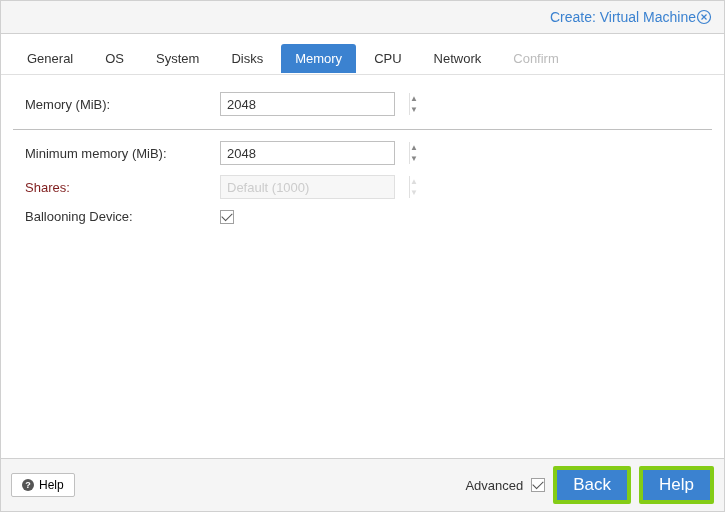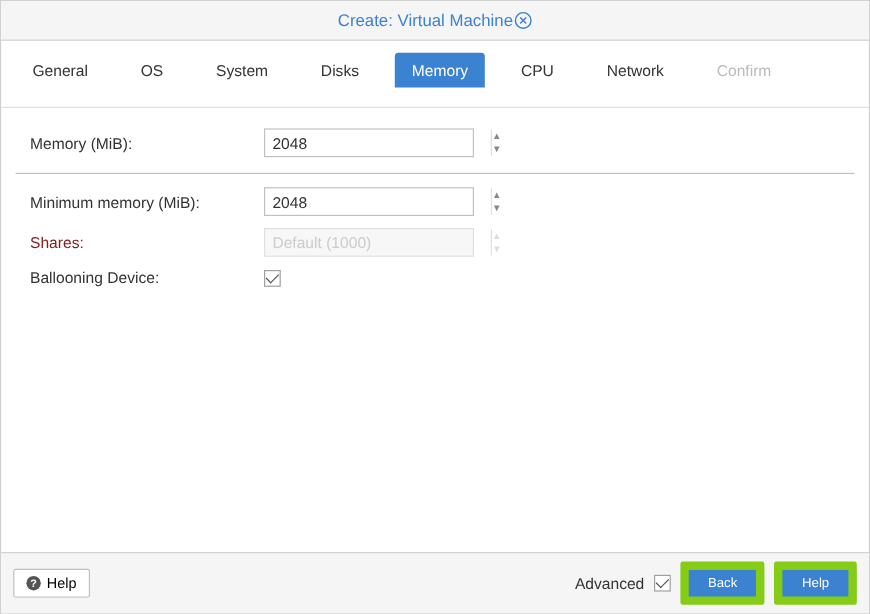--- a/index.html
+++ b/index.html
@@ -22,40 +22,40 @@
       border: 1px solid #d0d0d0;
       display: flex;
       flex-direction: column;
     }
     .header {
       background: #f5f5f5;
       border-bottom: 1px solid #d0d0d0;
       padding: 8px 12px;
       display: flex;
       align-items: center;
-      justify-content: center;
+      justify-content: flex-end;
     }
     .title {
       color: #3B82D0;
       font-size: 14px;
     }
     .close-icon {
       width: 16px;
       height: 16px;
       cursor: pointer;
       color: #3B82D0;
       display: flex;
       align-items: center;
       justify-content: center;
     }
     .tabs {
       display: flex;
-      padding: 10px 12px 16px 12px;
+      padding: 10px 12px 1px 12px;
       border-bottom: 1px solid #e0e0e0;
-      gap: 16px;
+      gap: 4px;
     }
     .tab {
       padding: 7px 14px;
       cursor: pointer;
       font-size: 13px;
       color: #333;
       border-radius: 3px 3px 0 0;
     }
     .tab.active {
       background: #3B82D0;
@@ -195,24 +195,24 @@
       align-items: center;
       gap: 8px;
     }
     .advanced-label {
       font-size: 13px;
       color: #333;
     }
     .btn {
       background: #3B82D0;
       color: #fff;
-      border: 7px solid #84cc16;
+      border: 4px solid #84cc16;
       border-radius: 2px;
       padding: 5px 16px;
-      font-size: 11px;
+      font-size: 17px;
       cursor: pointer;
     }
   </style>
 </head>
 <body>
 
 <div class="window">
   <div class="header">
     <span class="title">Create: Virtual Machine</span>
     <span class="close-icon">

